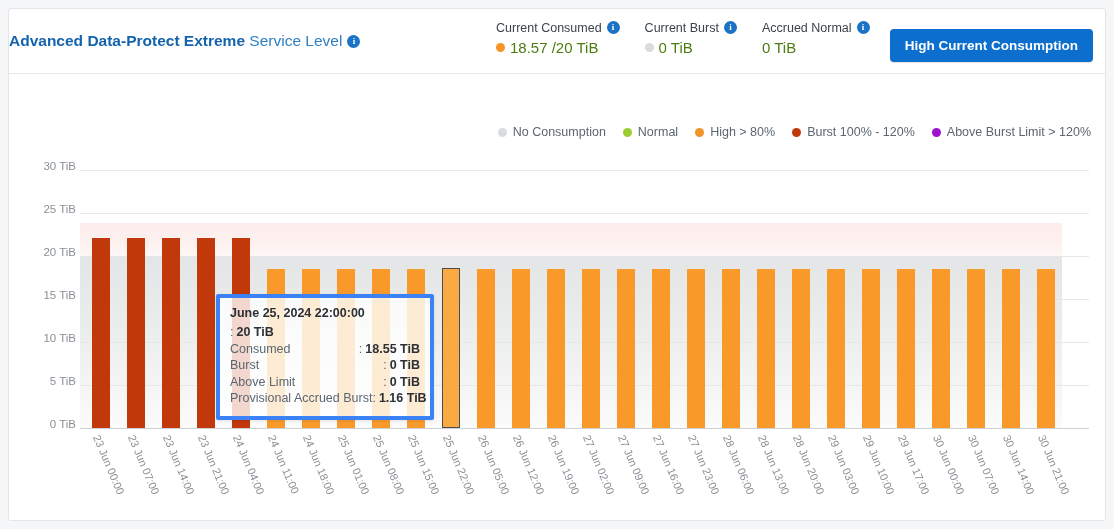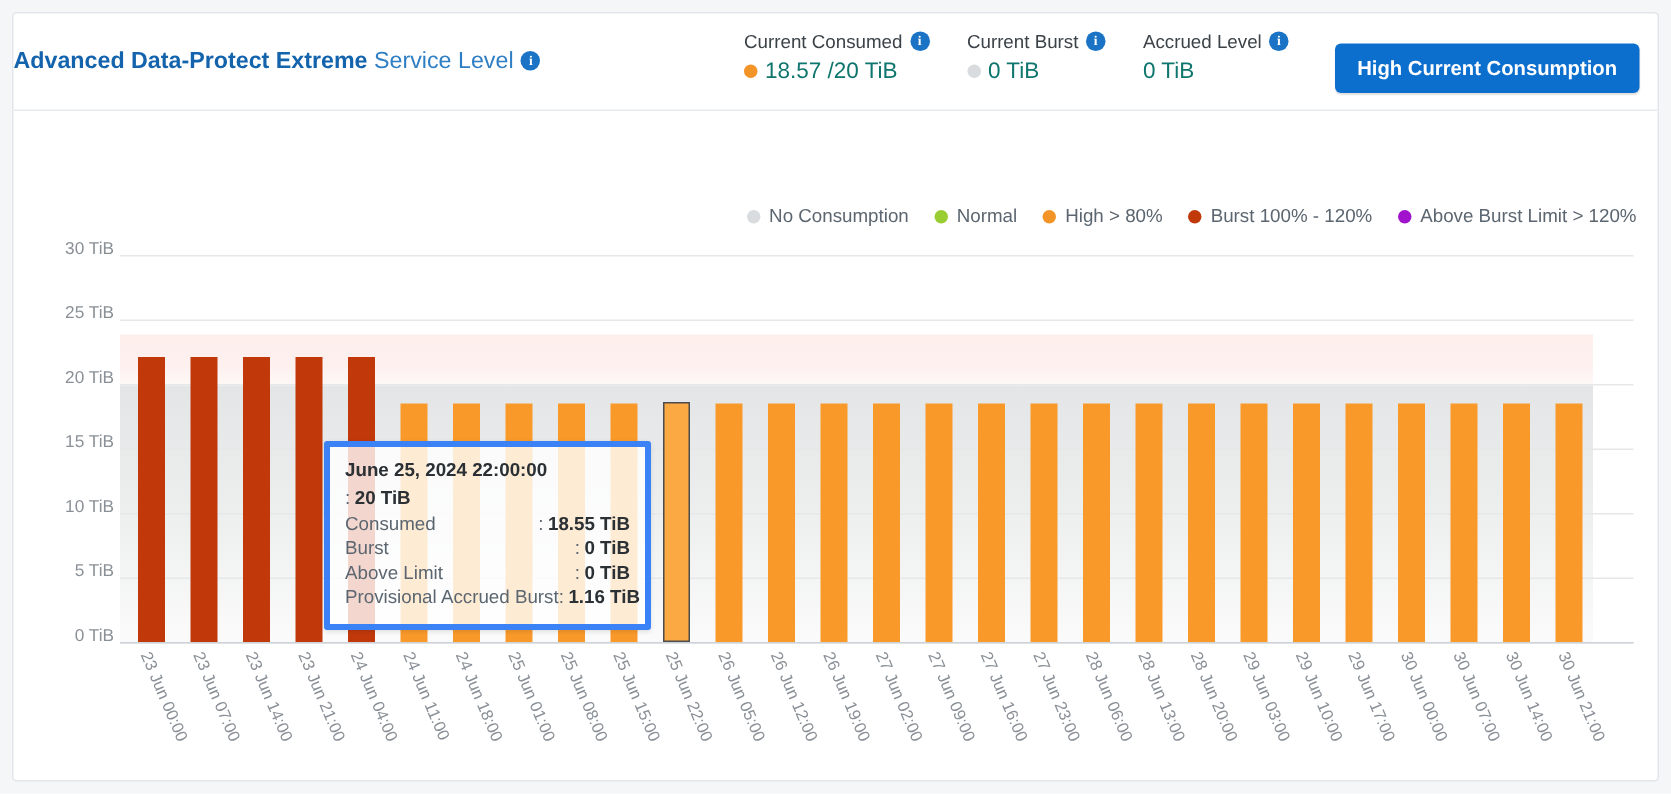--- a/index.html
+++ b/index.html
@@ -49,21 +49,21 @@
     position:absolute;
     left:487px; top:12px;
     display:flex; align-items:flex-start;
     gap:25px;
   }
   .metric-label {
     font-size:12.5px; color:#3c4348; white-space:nowrap;
   }
   .metric-val {
     margin-top:4px;
-    font-size:15px; color:#0f766e;
+    font-size:15px; color:#4d7c0f;
     display:flex; align-items:center; gap:5px;
     white-space:nowrap;
   }
   .dot { width:9px; height:9px; border-radius:50%; display:inline-block; }
   .dot.orange { background:#f39428; }
   .dot.grey   { background:#d9dcde; }
   .btn-hide {
     position:absolute; right:12px; top:20px;
     background:#0c6fce;
     color:#ffffff;
@@ -85,21 +85,21 @@
     background:#e9ebed;
     color:#a7adb3;
     border:none; border-radius:3px;
     font-size:13px;
     padding:9px 18px;
     cursor:default;
     font-family:"Liberation Sans", sans-serif;
   }
   
   .legend {
-    position:absolute; right:14px; top:128px;
+    position:absolute; right:14px; top:116px;
     display:flex; align-items:center; gap:17px;
   }
   .leg-item { display:flex; align-items:center; gap:6px; font-size:12.5px; color:#5c6670; white-space:nowrap; }
   .leg-dot { width:9px; height:9px; border-radius:50%; display:inline-block; }
   
   .chart {
     position:absolute;
     left:0; top:150px;
     width:1098px; height:363px;
   }
@@ -197,21 +197,21 @@
         </div>
       </div>
       <div>
         <div class="metric-label"><span>Current Burst</span><span class="info-i">i</span></div>
         <div class="metric-val">
           <span class="dot grey"></span>
           <span>0 TiB</span>
         </div>
       </div>
       <div>
-        <div class="metric-label"><span>Accrued Level</span><span class="info-i">i</span></div>
+        <div class="metric-label"><span>Accrued Normal</span><span class="info-i">i</span></div>
         <div class="metric-val">
           <span>0 TiB</span>
         </div>
       </div>
     </div>
 
     <button class="btn-hide">High Current Consumption</button>
   </div>
 
 

